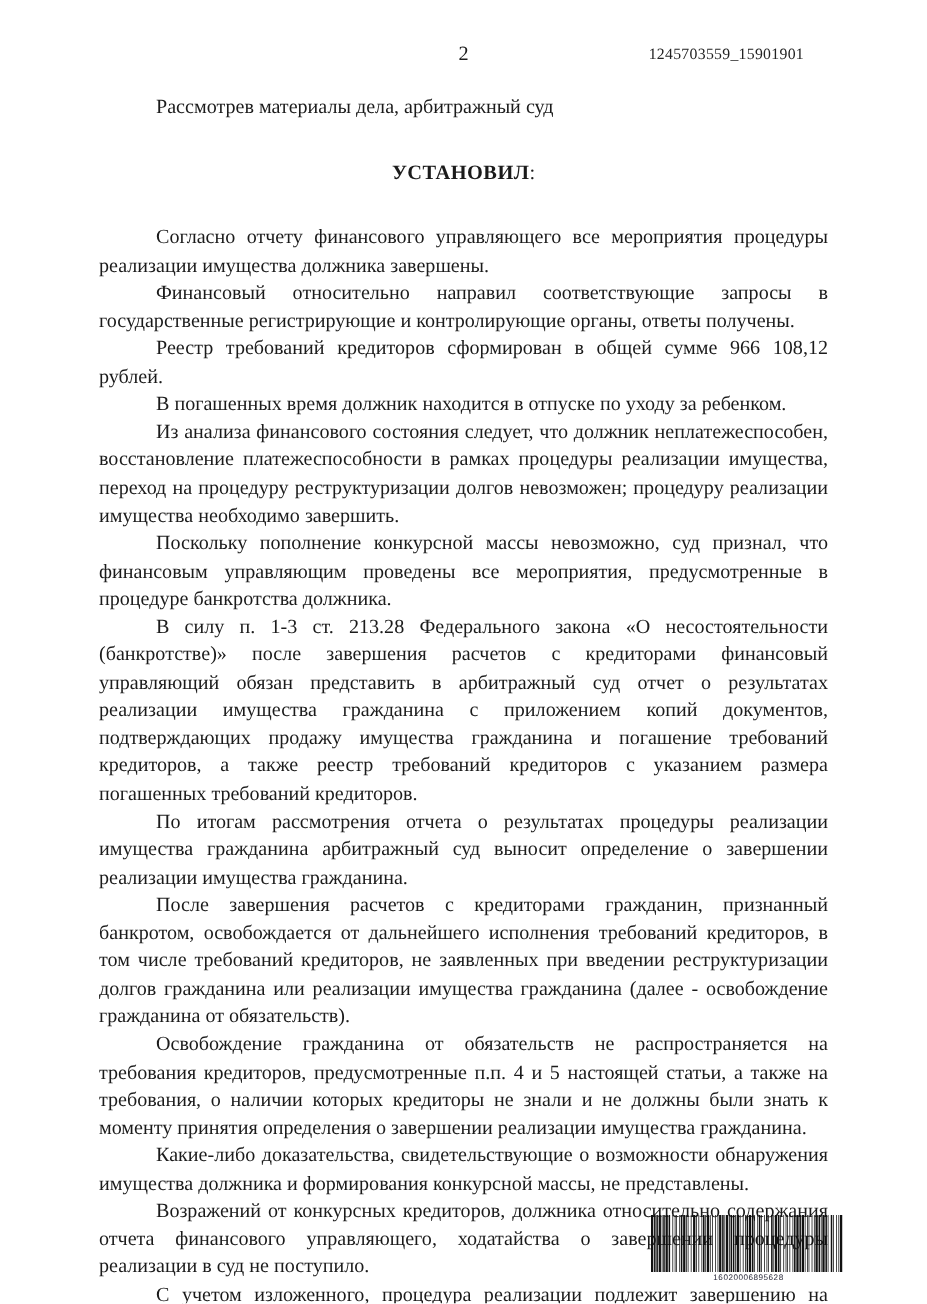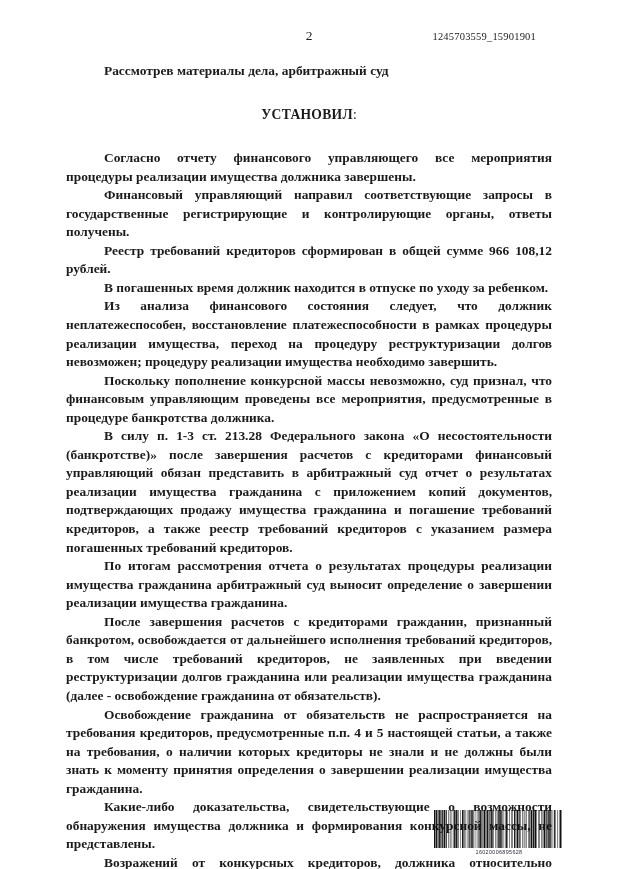--- a/index.html
+++ b/index.html
@@ -58,21 +58,20 @@
     width: 486px;
   }
   .para {
     margin: 0;
     font-size: 13.4px;
     line-height: 18.55px;
     text-align: justify;
     text-indent: 38px;
     hyphens: none;
     word-spacing: 0;
-    font-weight: bold;
   }
   .para.lead { text-indent: 38px; text-align: left; }
 
   .heading-ustanovil {
     margin: 6px;
     padding: 0;
     font-size: 13.6px;
     line-height: 18.55px;
     text-align: center;
     text-indent: 0;
@@ -123,21 +122,21 @@
 
     <div class="gap-1"></div>
 
     <p class="heading-ustanovil">
       <span class="b">УСТАНОВИЛ</span><span>:</span>
     </p>
 
     <div class="gap-2"></div>
 
     <p class="para">Согласно отчету финансового управляющего все мероприятия процедуры реализации имущества должника завершены.</p>
-    <p class="para">Финансовый управляющий направил соответствующие запросы в государственные регистрирующие и контролирующие органы, ответы получены.</p>
+    <p class="para">Финансовый относительно направил соответствующие запросы в государственные регистрирующие и контролирующие органы, ответы получены.</p>
     <p class="para">Реестр требований кредиторов сформирован в общей сумме 966 108,12 рублей.</p>
     <p class="para">В погашенных время должник находится в отпуске по уходу за ребенком.</p>
     <p class="para">Из анализа финансового состояния следует, что должник неплатежеспособен, восстановление платежеспособности в рамках процедуры реализации имущества, переход на процедуру реструктуризации долгов невозможен; процедуру реализации имущества необходимо завершить.</p>
     <p class="para"> Поскольку пополнение конкурсной массы невозможно,  суд признал, что финансовым управляющим проведены все мероприятия, предусмотренные в процедуре банкротства должника.</p>
     <p class="para">В силу п. 1-3 ст. 213.28 Федерального закона «О несостоятельности (банкротстве)» после завершения расчетов с кредиторами финансовый управляющий обязан представить в арбитражный суд отчет о результатах реализации имущества гражданина с приложением копий документов, подтверждающих продажу имущества гражданина и погашение требований кредиторов, а также реестр требований кредиторов с указанием размера погашенных требований кредиторов.</p>
     <p class="para">По итогам рассмотрения отчета о результатах процедуры реализации имущества гражданина арбитражный суд выносит определение о завершении реализации имущества гражданина.</p>
     <p class="para">После завершения расчетов с кредиторами гражданин, признанный банкротом, освобождается от дальнейшего исполнения требований кредиторов, в том числе требований кредиторов, не заявленных при введении реструктуризации долгов гражданина или реализации имущества гражданина (далее - освобождение гражданина от обязательств).</p>
     <p class="para">Освобождение гражданина от обязательств не распространяется на требования кредиторов, предусмотренные п.п. 4 и 5 настоящей статьи, а также на требования, о наличии которых кредиторы не знали и не должны были знать к моменту принятия определения о завершении реализации имущества гражданина.</p>
     <p class="para">Какие-либо доказательства, свидетельствующие о возможности обнаружения имущества должника и формирования конкурсной массы, не представлены.</p>
     <p class="para">Возражений от конкурсных кредиторов, должника относительно содержания отчета финансового управляющего, ходатайства о завершении процедуры реализации в суд не поступило.</p>

